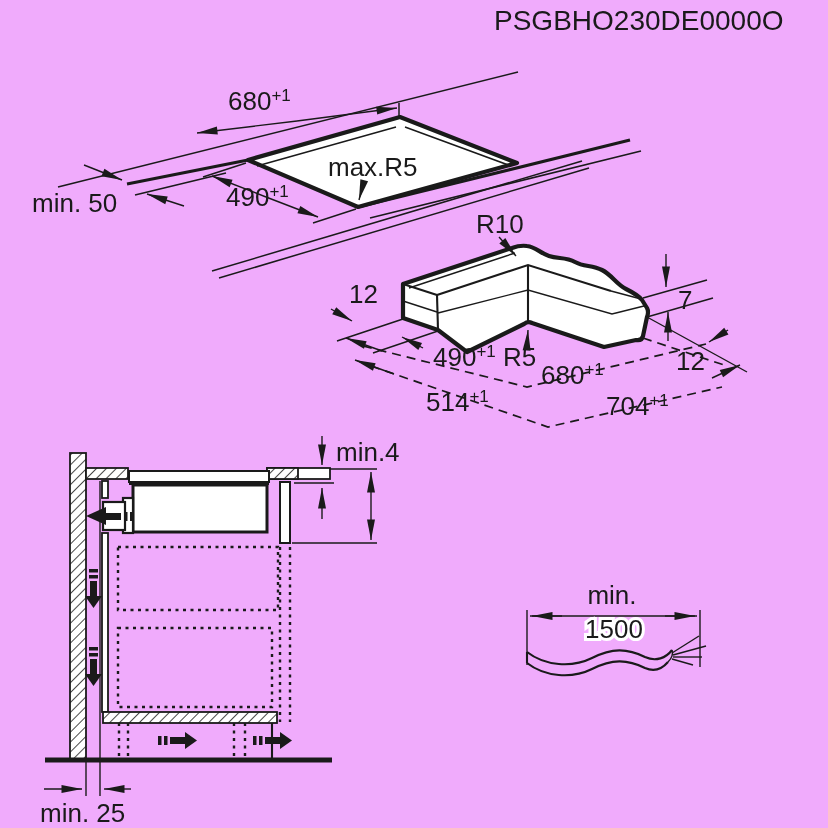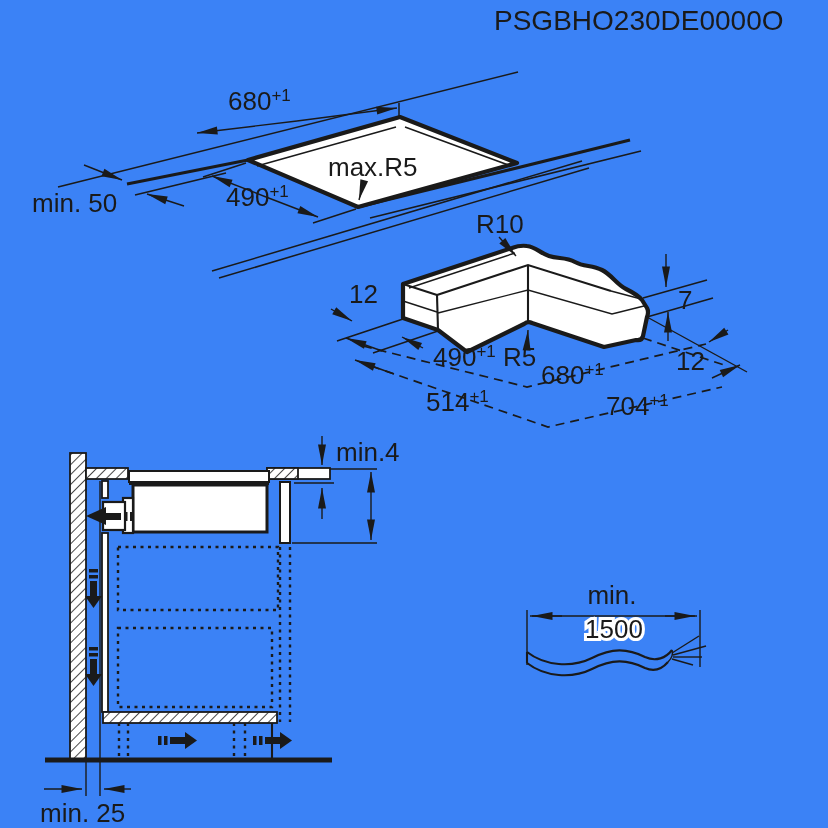--- a/index.html
+++ b/index.html
@@ -1,16 +1,16 @@
 <!DOCTYPE html>
 <html><head>
 <meta charset="utf-8">
 <style>
   html,body{margin:0;padding:0;background:#ffffff;}
-  .stage{width:828px;height:828px;background:#3b82f6;position:relative;font-family:"Liberation Sans",sans-serif;}
+  .stage{width:828px;height:828px;background:#f0abfc;position:relative;font-family:"Liberation Sans",sans-serif;}
   svg{display:block;}
   text{font-family:"Liberation Sans",sans-serif;fill:#1a1a1a;}
   .d26{font-size:26px;}
   .d28{font-size:28px;}
   .sup{font-size:17px;}
   .ln{stroke:#1a1a1a;stroke-width:1.5;fill:none;}
   .ln14{stroke:#1a1a1a;stroke-width:1.4;fill:none;}
   .md{stroke:#1a1a1a;stroke-width:2.1;fill:none;}
   .th{stroke:#1a1a1a;stroke-width:3.2;fill:none;}
   .xth{stroke:#1a1a1a;stroke-width:4.2;fill:none;stroke-linejoin:round;}

